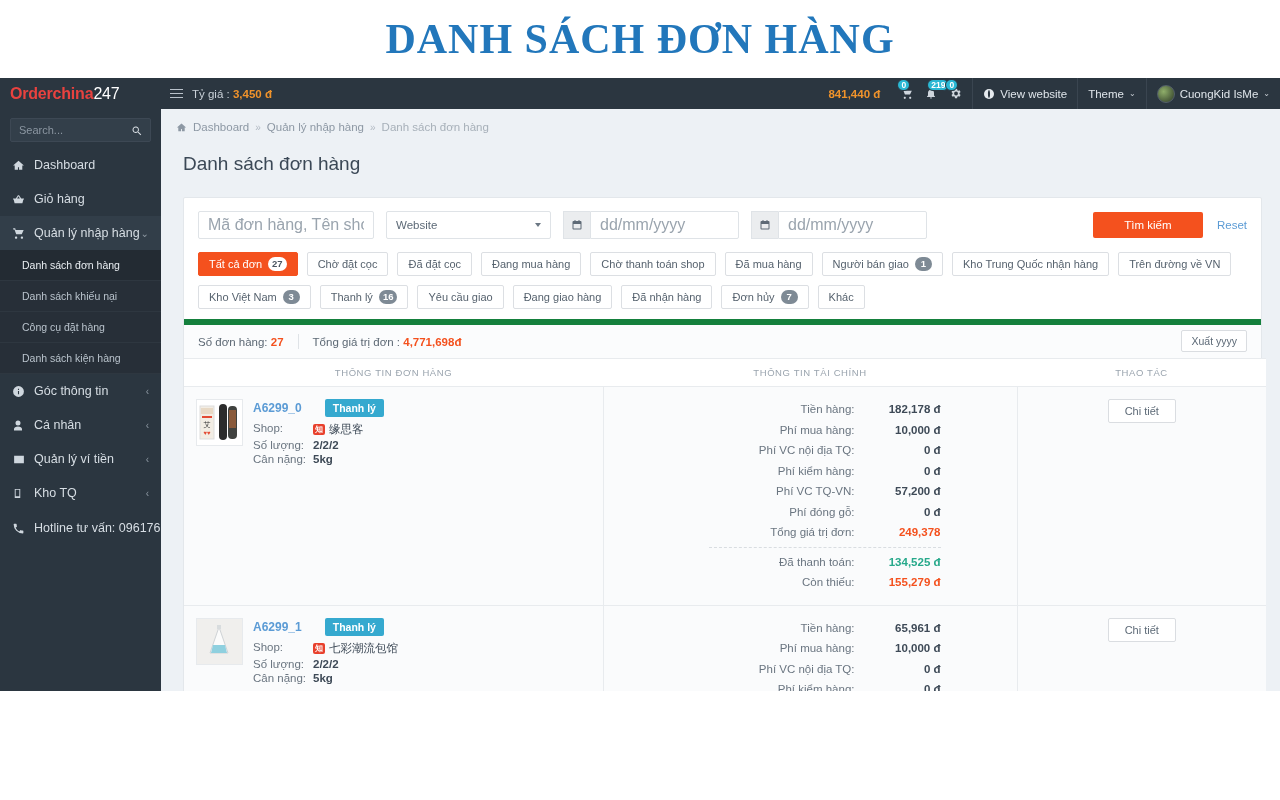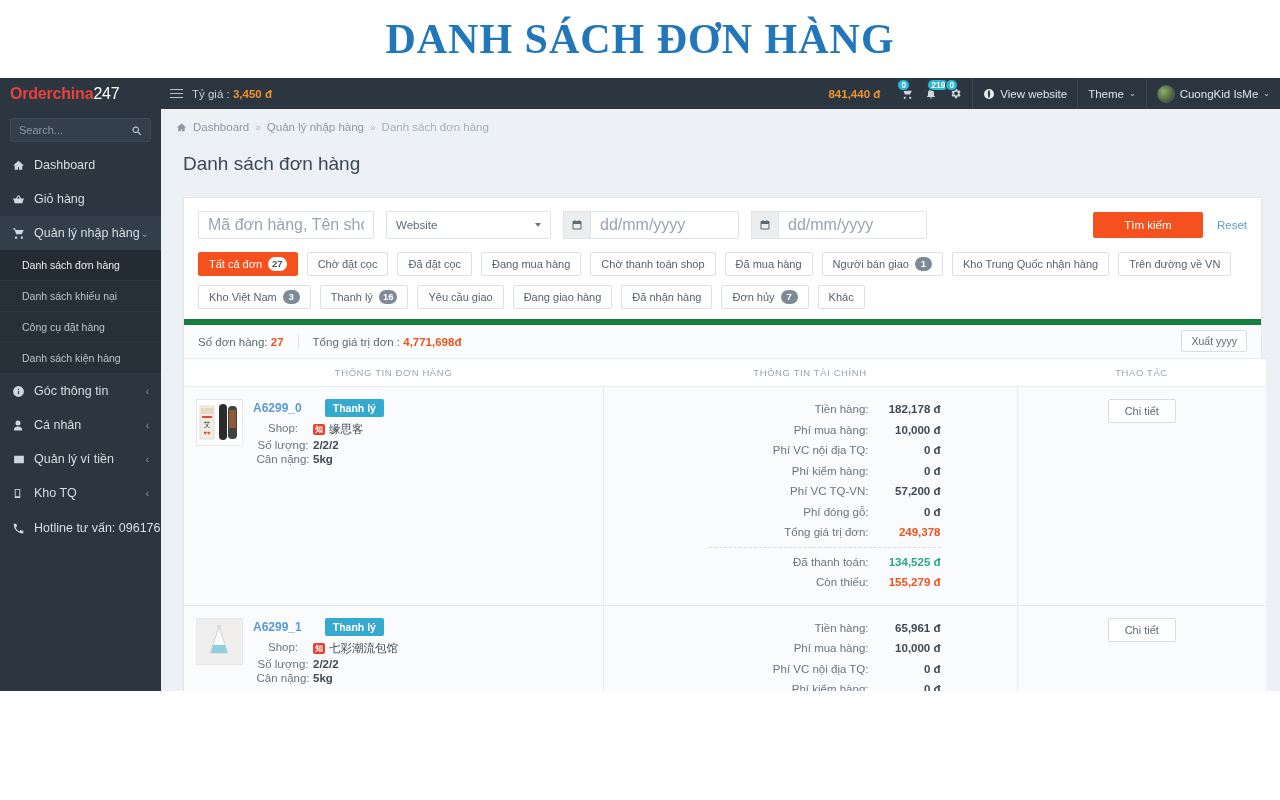--- a/index.html
+++ b/index.html
@@ -293,30 +293,30 @@
   .ord-body { font-size: 11.5px; color: #5a6673; }
   .ord-head { display: flex; align-items: center; gap: 23px; margin-bottom: 5px; }
   .ord-code { color: #5b9bd5; font-weight: bold; font-size: 12px; }
   .status {
     background: #35a9cf; color: #fff;
     font-size: 10.5px; font-weight: bold;
     border-radius: 2px; padding: 2px 8px;
     line-height: 14px;
   }
   .kv { display: flex; margin-top: 2px; font-size: 11.5px; }
-  .kv .k { width: 60px; color: #6a7580; flex: 0 0 60px; text-align: center; }
+  .kv .k { width: 60px; color: #6a7580; flex: 0 0 60px; }
   .kv .v { color: #3e4a57; font-weight: bold; }
   .kv .v.shop { font-weight: normal; display: flex; align-items: center; gap: 4px; }
   .shop-ico {
     background: #e8402c; color: #fff;
     font-size: 8px; font-weight: bold;
     border-radius: 2px; padding: 1px 2px; line-height: 9px;
     display: inline-block;
   }
-  .fin-row { display: flex; justify-content: flex-end; align-items: baseline; font-size: 11.5px; line-height: 20.5px; }
+  .fin-row { display: flex; justify-content: flex-end; align-items: baseline; font-size: 11.5px; line-height: 20.5px; gap: 14px; }
   .fin-row .fk { color: #6a7580; text-align: right; }
   .fin-row .fv { width: 72px; text-align: right; font-weight: bold; color: #3e4a57; }
   .fin-row.total .fv { color: #f4511e; }
   .fin-sep { border-top: 1px dashed #d9dde1; margin: 4px 0 4px auto; width: 232px; }
   .fin-row.paid .fv { color: #27a98b; }
   .fin-row.due .fv { color: #f4511e; }
   .btn-detail {
     height: 24px; padding: 0 16px;
     border: 1px solid #dadde1; background: #fff;
     font-size: 11px; color: #5d6a77; border-radius: 2px; cursor: pointer;

